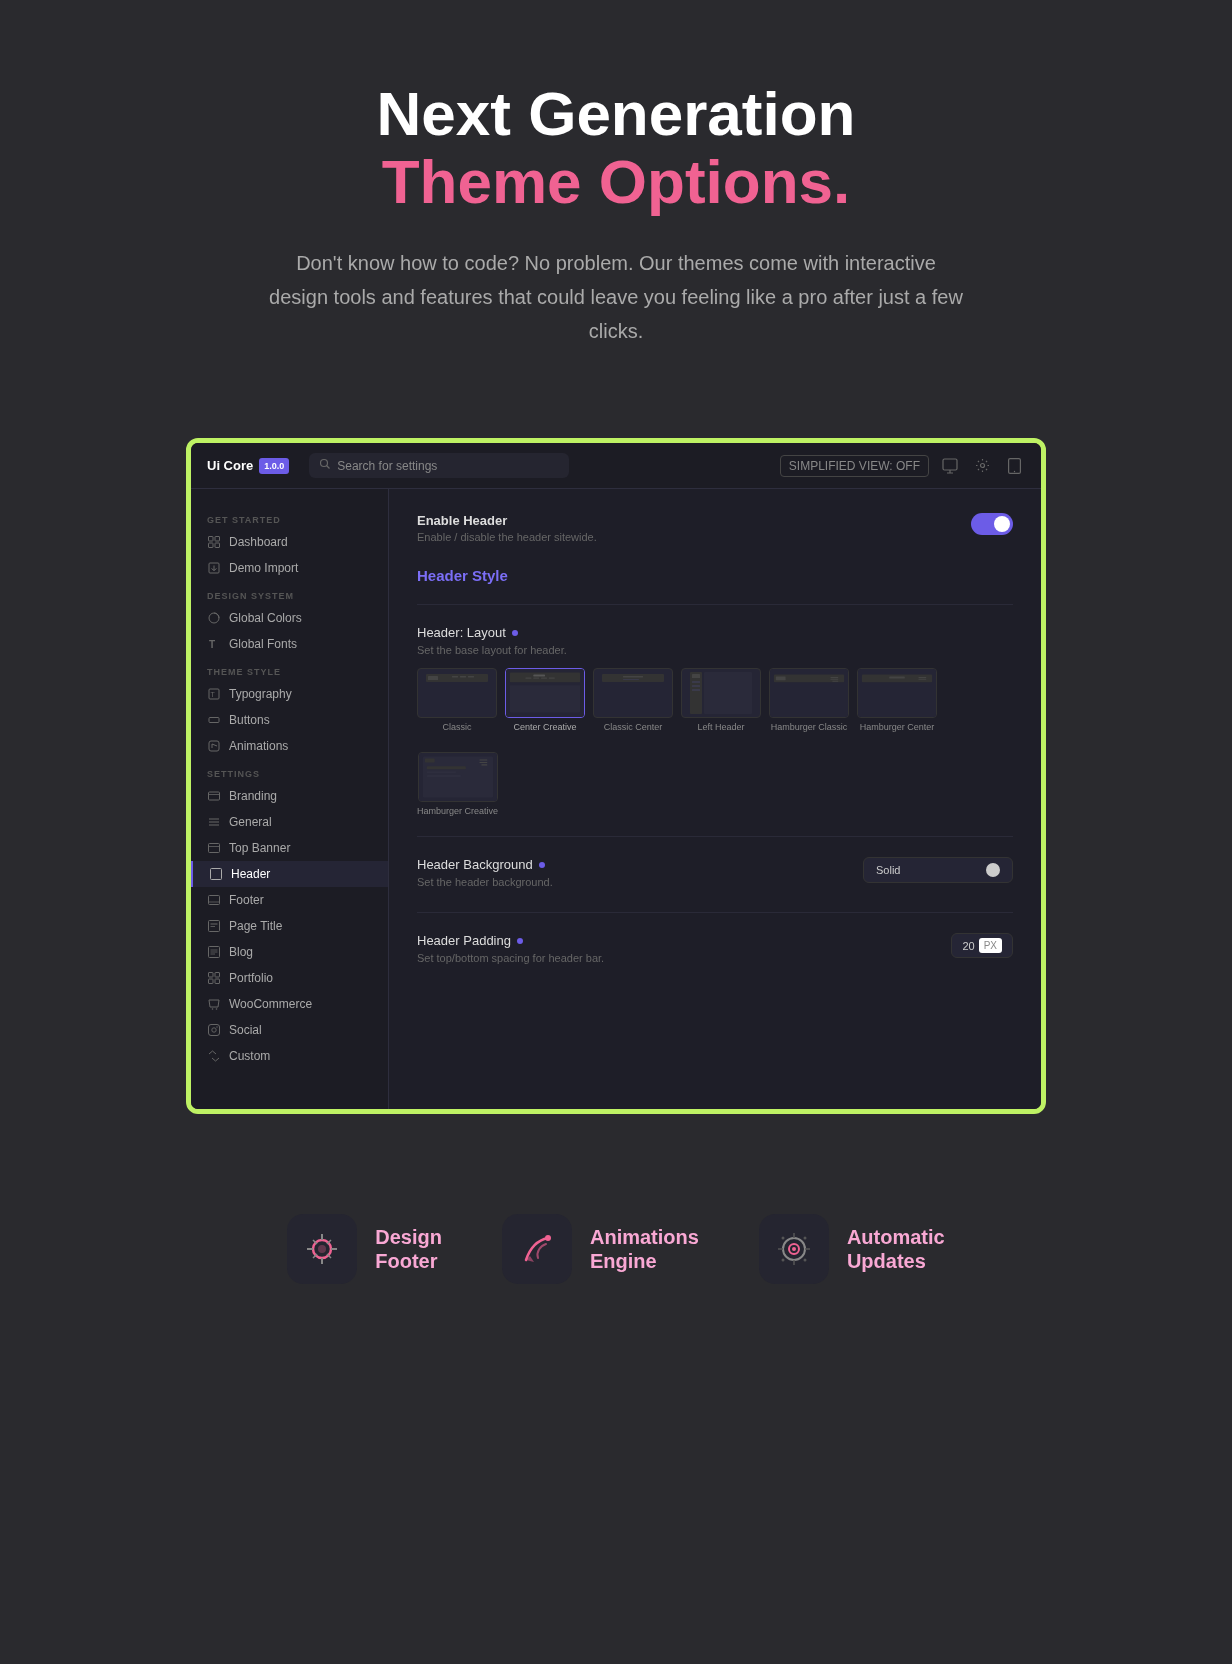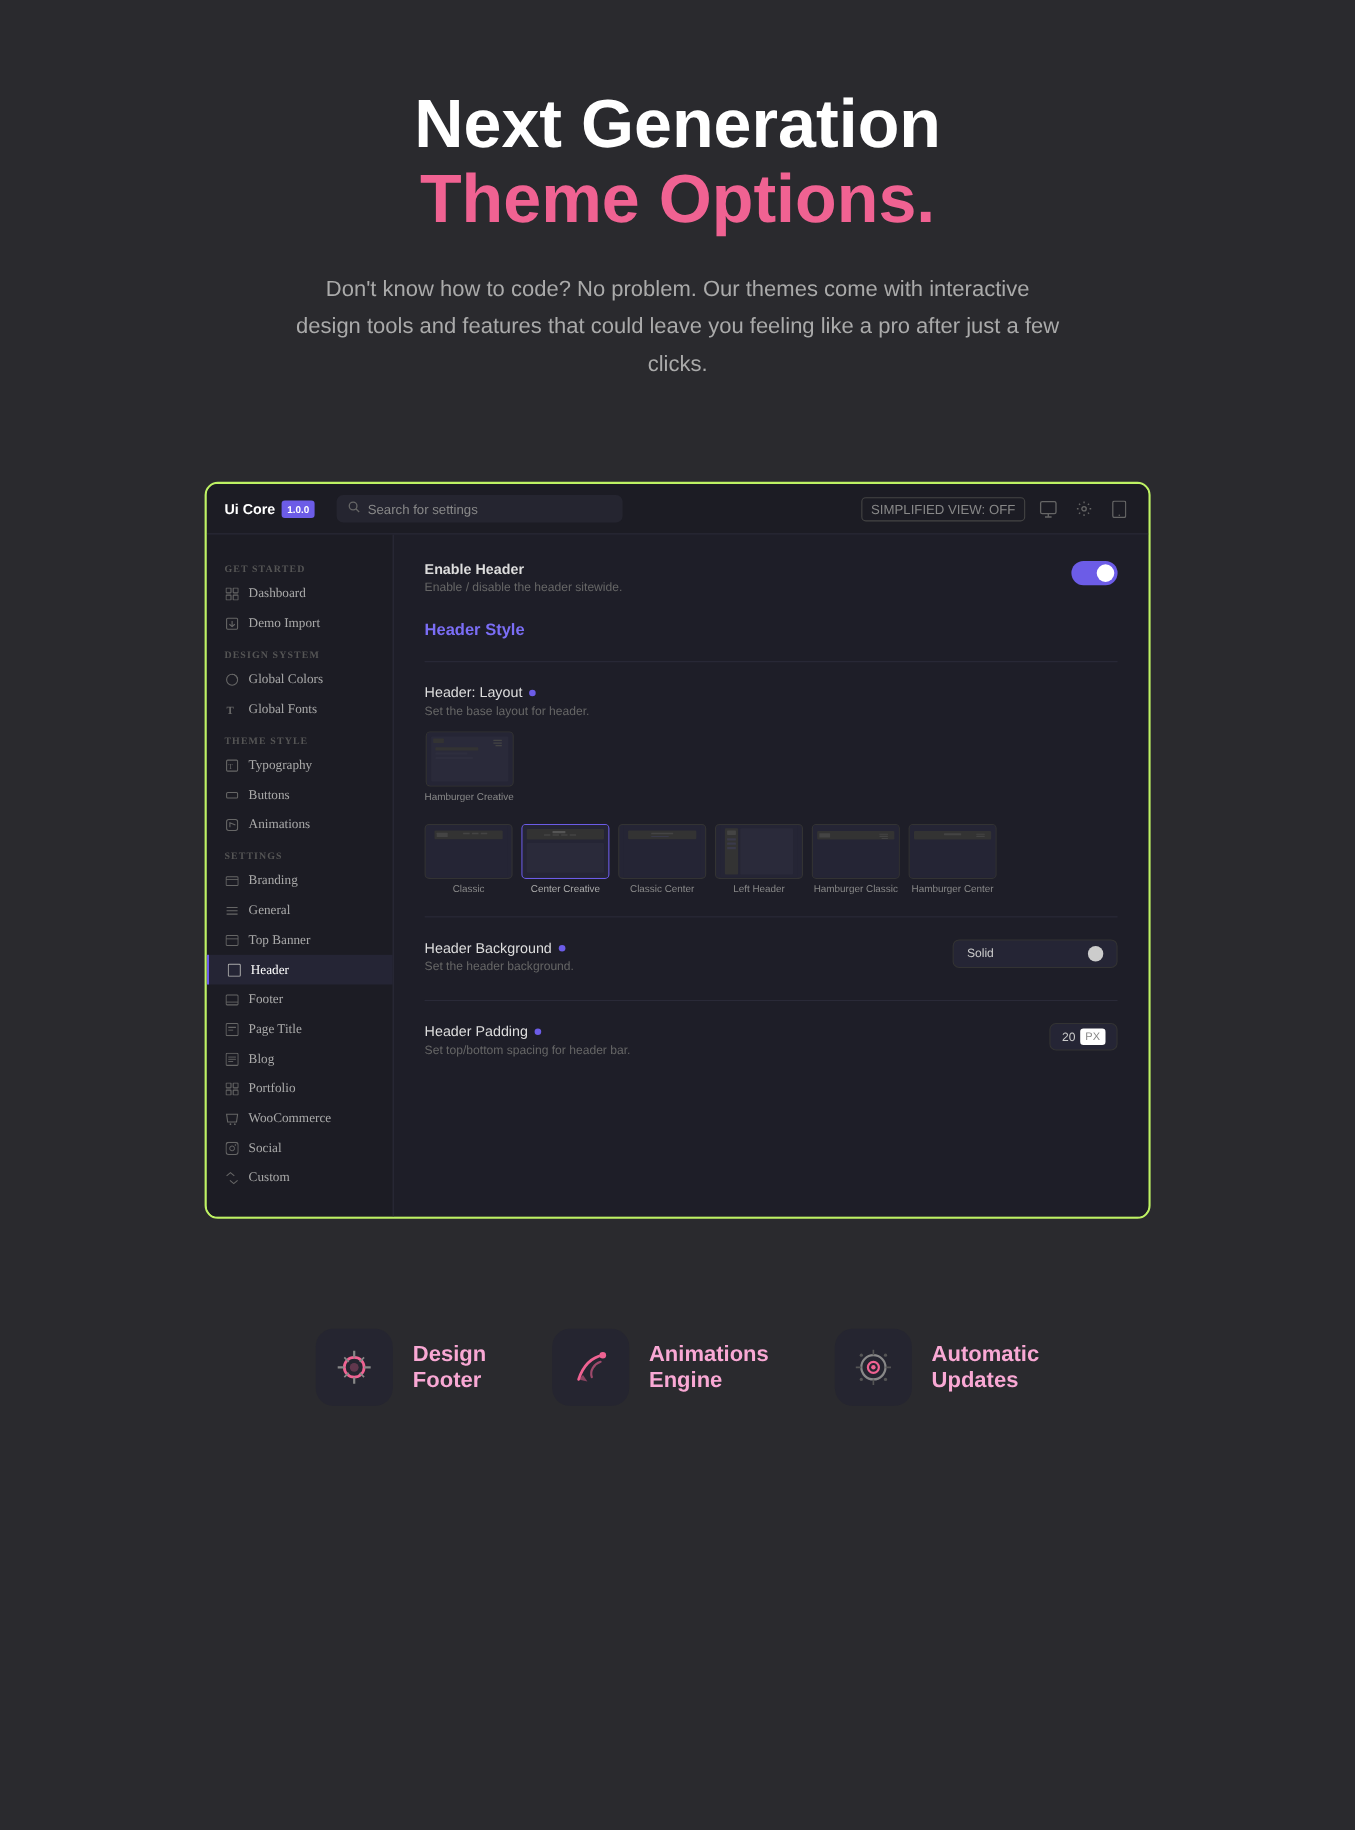--- a/index.html
+++ b/index.html
@@ -36,21 +36,21 @@
       max-width: 700px;
       margin: 0 auto;
     }
 
     
     .app-wrapper {
       margin: 40px auto 60px;
       width: 860px;
       background: #1c1c24;
       border-radius: 12px;
-      border: 2px solid #bef264;
+      border: 5px solid #bef264;
       overflow: hidden;
       display: flex;
       flex-direction: column;
     }
 
     
     .app-topbar {
       display: flex;
       align-items: center;
       padding: 10px 16px;
@@ -114,26 +114,25 @@
 
     
     .app-body {
       display: flex;
       flex: 1;
       min-height: 620px;
     }
 
     
     .sidebar {
-      width: 170px;
+      width: 198px;
       background: #1c1c24;
       border-right: 1px solid #2e2e3e;
       padding: 16px 0;
       flex-shrink: 0;
-      font-family: Liberation Serif, serif;
     }
     .sidebar-section-label {
       font-size: 9px;
       color: #555;
       font-weight: 700;
       letter-spacing: 1px;
       text-transform: uppercase;
       padding: 10px 16px 4px;
     }
     .sidebar-item {
@@ -588,124 +587,124 @@
       <hr class="section-divider">
 
       <div>
         <div class="layout-label">
           <span>Header: Layout</span>
           <span class="dot-indicator"></span>
         </div>
         <div class="layout-desc">Set the base layout for header.</div>
 
         <div class="layout-options">
+
+          <div class="layout-option">
+            <div class="layout-thumb">
+              <svg width="70" height="50" viewBox="0 0 70 50" fill="none">
+                <rect width="70" height="50" fill="#252535"></rect>
+                <rect x="4" y="6" width="62" height="8" rx="1" fill="#333"></rect>
+                <rect x="6" y="8" width="10" height="4" rx="0.5" fill="#444"></rect>
+                <rect x="30" y="8" width="6" height="1.5" rx="0.3" fill="#444"></rect>
+                <rect x="38" y="8" width="6" height="1.5" rx="0.3" fill="#444"></rect>
+                <rect x="46" y="8" width="6" height="1.5" rx="0.3" fill="#444"></rect>
+              </svg>
+            </div>
+            <span class="layout-thumb-label">Classic</span>
+          </div>
+
+          <div class="layout-option selected">
+            <div class="layout-thumb selected">
+              <svg width="80" height="50" viewBox="0 0 80 50" fill="none">
+                <rect width="80" height="50" fill="#252535"></rect>
+                <rect x="4" y="4" width="72" height="10" rx="1" fill="#333"></rect>
+                <rect x="28" y="6" width="12" height="2" rx="0.5" fill="#555"></rect>
+                <rect x="20" y="9" width="6" height="1.5" rx="0.3" fill="#444"></rect>
+                <rect x="28" y="9" width="6" height="1.5" rx="0.3" fill="#444"></rect>
+                <rect x="36" y="9" width="6" height="1.5" rx="0.3" fill="#444"></rect>
+                <rect x="44" y="9" width="6" height="1.5" rx="0.3" fill="#444"></rect>
+                <rect x="4" y="17" width="72" height="28" rx="1" fill="#2a2a3a"></rect>
+              </svg>
+            </div>
+            <span class="layout-thumb-label">Center Creative</span>
+          </div>
+
+          <div class="layout-option">
+            <div class="layout-thumb">
+              <svg width="70" height="50" viewBox="0 0 70 50" fill="none">
+                <rect width="70" height="50" fill="#252535"></rect>
+                <rect x="4" y="6" width="62" height="8" rx="1" fill="#333"></rect>
+                <rect x="25" y="8" width="20" height="1.5" rx="0.3" fill="#444"></rect>
+                <rect x="25" y="11" width="16" height="1" rx="0.3" fill="#3a3a4a"></rect>
+              </svg>
+            </div>
+            <span class="layout-thumb-label">Classic Center</span>
+          </div>
+
+          <div class="layout-option">
+            <div class="layout-thumb">
+              <svg width="70" height="50" viewBox="0 0 70 50" fill="none">
+                <rect width="70" height="50" fill="#252535"></rect>
+                <rect x="4" y="4" width="12" height="42" rx="1" fill="#333"></rect>
+                <rect x="6" y="6" width="8" height="4" rx="0.5" fill="#444"></rect>
+                <rect x="6" y="13" width="8" height="2" rx="0.3" fill="#3a3a4a"></rect>
+                <rect x="6" y="17" width="8" height="2" rx="0.3" fill="#3a3a4a"></rect>
+                <rect x="6" y="21" width="8" height="2" rx="0.3" fill="#3a3a4a"></rect>
+                <rect x="18" y="4" width="48" height="42" rx="1" fill="#2a2a3a"></rect>
+              </svg>
+            </div>
+            <span class="layout-thumb-label">Left Header</span>
+          </div>
+
+          <div class="layout-option">
+            <div class="layout-thumb">
+              <svg width="80" height="50" viewBox="0 0 80 50" fill="none">
+                <rect width="80" height="50" fill="#252535"></rect>
+                <rect x="4" y="6" width="72" height="8" rx="1" fill="#333"></rect>
+                <rect x="6" y="8" width="10" height="4" rx="0.5" fill="#444"></rect>
+                <rect x="62" y="8.5" width="8" height="1" rx="0.3" fill="#444"></rect>
+                <rect x="62" y="10.5" width="8" height="1" rx="0.3" fill="#444"></rect>
+                <rect x="64" y="12.5" width="6" height="1" rx="0.3" fill="#444"></rect>
+              </svg>
+            </div>
+            <span class="layout-thumb-label">Hamburger Classic</span>
+          </div>
+
+          <div class="layout-option">
+            <div class="layout-thumb">
+              <svg width="80" height="50" viewBox="0 0 80 50" fill="none">
+                <rect width="80" height="50" fill="#252535"></rect>
+                <rect x="4" y="6" width="72" height="8" rx="1" fill="#333"></rect>
+                <rect x="32" y="8" width="16" height="2" rx="0.5" fill="#444"></rect>
+                <rect x="62" y="8.5" width="8" height="1" rx="0.3" fill="#444"></rect>
+                <rect x="62" y="10.5" width="8" height="1" rx="0.3" fill="#444"></rect>
+              </svg>
+            </div>
+            <span class="layout-thumb-label">Hamburger Center</span>
+          </div>
+        </div>
+
+        <div class="layout-options">
           <div class="layout-option">
             <div class="layout-thumb">
               <svg width="80" height="50" viewBox="0 0 80 50" fill="none">
                 <rect width="80" height="50" fill="#252535"></rect>
                 <rect x="4" y="4" width="72" height="42" rx="1" fill="#2a2a3a"></rect>
                 <rect x="6" y="6" width="10" height="4" rx="0.5" fill="#333"></rect>
                 <rect x="62" y="7" width="8" height="1.2" rx="0.3" fill="#444"></rect>
                 <rect x="62" y="9.5" width="8" height="1.2" rx="0.3" fill="#444"></rect>
                 <rect x="64" y="12" width="6" height="1.2" rx="0.3" fill="#444"></rect>
                 <rect x="8" y="14" width="40" height="3" rx="0.5" fill="#333"></rect>
                 <rect x="8" y="19" width="30" height="2" rx="0.5" fill="#2e2e3e"></rect>
                 <rect x="8" y="23" width="35" height="2" rx="0.5" fill="#2e2e3e"></rect>
               </svg>
             </div>
             <span class="layout-thumb-label">Hamburger Creative</span>
           </div>
         </div>
-
-        <div class="layout-options">
-
-          <div class="layout-option">
-            <div class="layout-thumb">
-              <svg width="70" height="50" viewBox="0 0 70 50" fill="none">
-                <rect width="70" height="50" fill="#252535"></rect>
-                <rect x="4" y="6" width="62" height="8" rx="1" fill="#333"></rect>
-                <rect x="6" y="8" width="10" height="4" rx="0.5" fill="#444"></rect>
-                <rect x="30" y="8" width="6" height="1.5" rx="0.3" fill="#444"></rect>
-                <rect x="38" y="8" width="6" height="1.5" rx="0.3" fill="#444"></rect>
-                <rect x="46" y="8" width="6" height="1.5" rx="0.3" fill="#444"></rect>
-              </svg>
-            </div>
-            <span class="layout-thumb-label">Classic</span>
-          </div>
-
-          <div class="layout-option selected">
-            <div class="layout-thumb selected">
-              <svg width="80" height="50" viewBox="0 0 80 50" fill="none">
-                <rect width="80" height="50" fill="#252535"></rect>
-                <rect x="4" y="4" width="72" height="10" rx="1" fill="#333"></rect>
-                <rect x="28" y="6" width="12" height="2" rx="0.5" fill="#555"></rect>
-                <rect x="20" y="9" width="6" height="1.5" rx="0.3" fill="#444"></rect>
-                <rect x="28" y="9" width="6" height="1.5" rx="0.3" fill="#444"></rect>
-                <rect x="36" y="9" width="6" height="1.5" rx="0.3" fill="#444"></rect>
-                <rect x="44" y="9" width="6" height="1.5" rx="0.3" fill="#444"></rect>
-                <rect x="4" y="17" width="72" height="28" rx="1" fill="#2a2a3a"></rect>
-              </svg>
-            </div>
-            <span class="layout-thumb-label">Center Creative</span>
-          </div>
-
-          <div class="layout-option">
-            <div class="layout-thumb">
-              <svg width="70" height="50" viewBox="0 0 70 50" fill="none">
-                <rect width="70" height="50" fill="#252535"></rect>
-                <rect x="4" y="6" width="62" height="8" rx="1" fill="#333"></rect>
-                <rect x="25" y="8" width="20" height="1.5" rx="0.3" fill="#444"></rect>
-                <rect x="25" y="11" width="16" height="1" rx="0.3" fill="#3a3a4a"></rect>
-              </svg>
-            </div>
-            <span class="layout-thumb-label">Classic Center</span>
-          </div>
-
-          <div class="layout-option">
-            <div class="layout-thumb">
-              <svg width="70" height="50" viewBox="0 0 70 50" fill="none">
-                <rect width="70" height="50" fill="#252535"></rect>
-                <rect x="4" y="4" width="12" height="42" rx="1" fill="#333"></rect>
-                <rect x="6" y="6" width="8" height="4" rx="0.5" fill="#444"></rect>
-                <rect x="6" y="13" width="8" height="2" rx="0.3" fill="#3a3a4a"></rect>
-                <rect x="6" y="17" width="8" height="2" rx="0.3" fill="#3a3a4a"></rect>
-                <rect x="6" y="21" width="8" height="2" rx="0.3" fill="#3a3a4a"></rect>
-                <rect x="18" y="4" width="48" height="42" rx="1" fill="#2a2a3a"></rect>
-              </svg>
-            </div>
-            <span class="layout-thumb-label">Left Header</span>
-          </div>
-
-          <div class="layout-option">
-            <div class="layout-thumb">
-              <svg width="80" height="50" viewBox="0 0 80 50" fill="none">
-                <rect width="80" height="50" fill="#252535"></rect>
-                <rect x="4" y="6" width="72" height="8" rx="1" fill="#333"></rect>
-                <rect x="6" y="8" width="10" height="4" rx="0.5" fill="#444"></rect>
-                <rect x="62" y="8.5" width="8" height="1" rx="0.3" fill="#444"></rect>
-                <rect x="62" y="10.5" width="8" height="1" rx="0.3" fill="#444"></rect>
-                <rect x="64" y="12.5" width="6" height="1" rx="0.3" fill="#444"></rect>
-              </svg>
-            </div>
-            <span class="layout-thumb-label">Hamburger Classic</span>
-          </div>
-
-          <div class="layout-option">
-            <div class="layout-thumb">
-              <svg width="80" height="50" viewBox="0 0 80 50" fill="none">
-                <rect width="80" height="50" fill="#252535"></rect>
-                <rect x="4" y="6" width="72" height="8" rx="1" fill="#333"></rect>
-                <rect x="32" y="8" width="16" height="2" rx="0.5" fill="#444"></rect>
-                <rect x="62" y="8.5" width="8" height="1" rx="0.3" fill="#444"></rect>
-                <rect x="62" y="10.5" width="8" height="1" rx="0.3" fill="#444"></rect>
-              </svg>
-            </div>
-            <span class="layout-thumb-label">Hamburger Center</span>
-          </div>
-        </div>
       </div>
 
       <hr class="section-divider">
 
       <div class="setting-row">
         <div>
           <div class="layout-label">
             <span>Header Background</span>
             <span class="dot-indicator"></span>
           </div>

